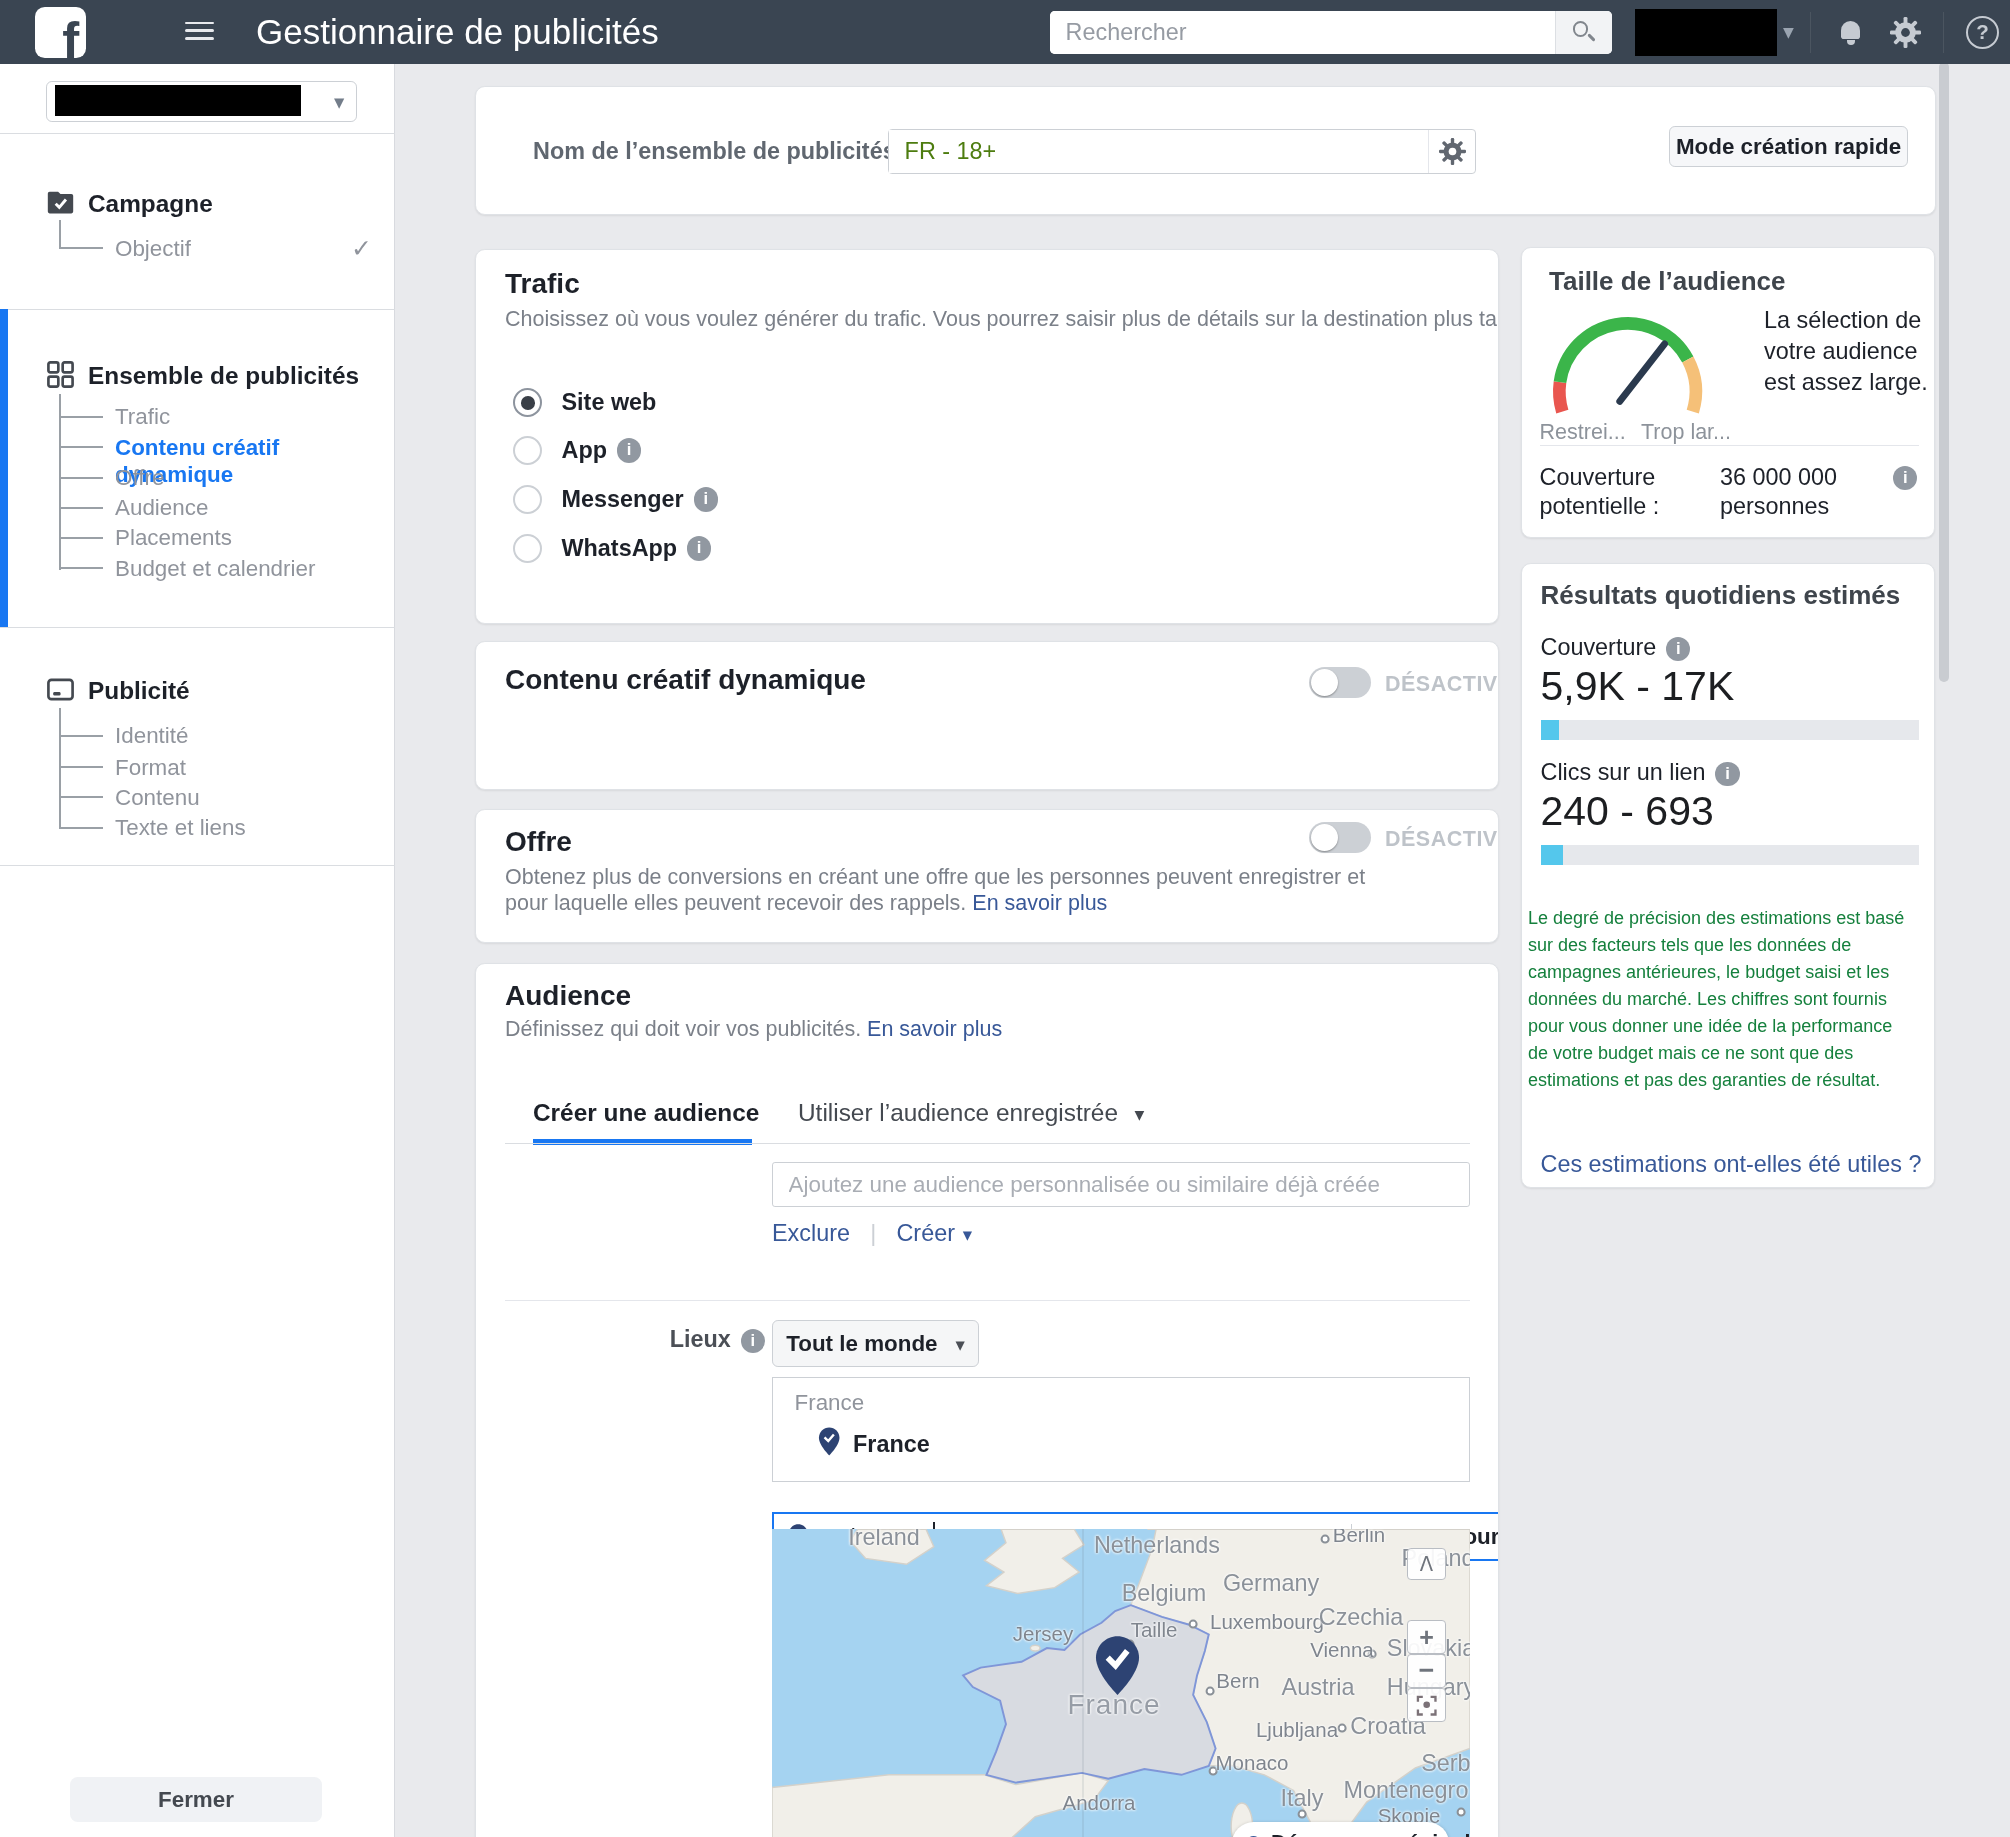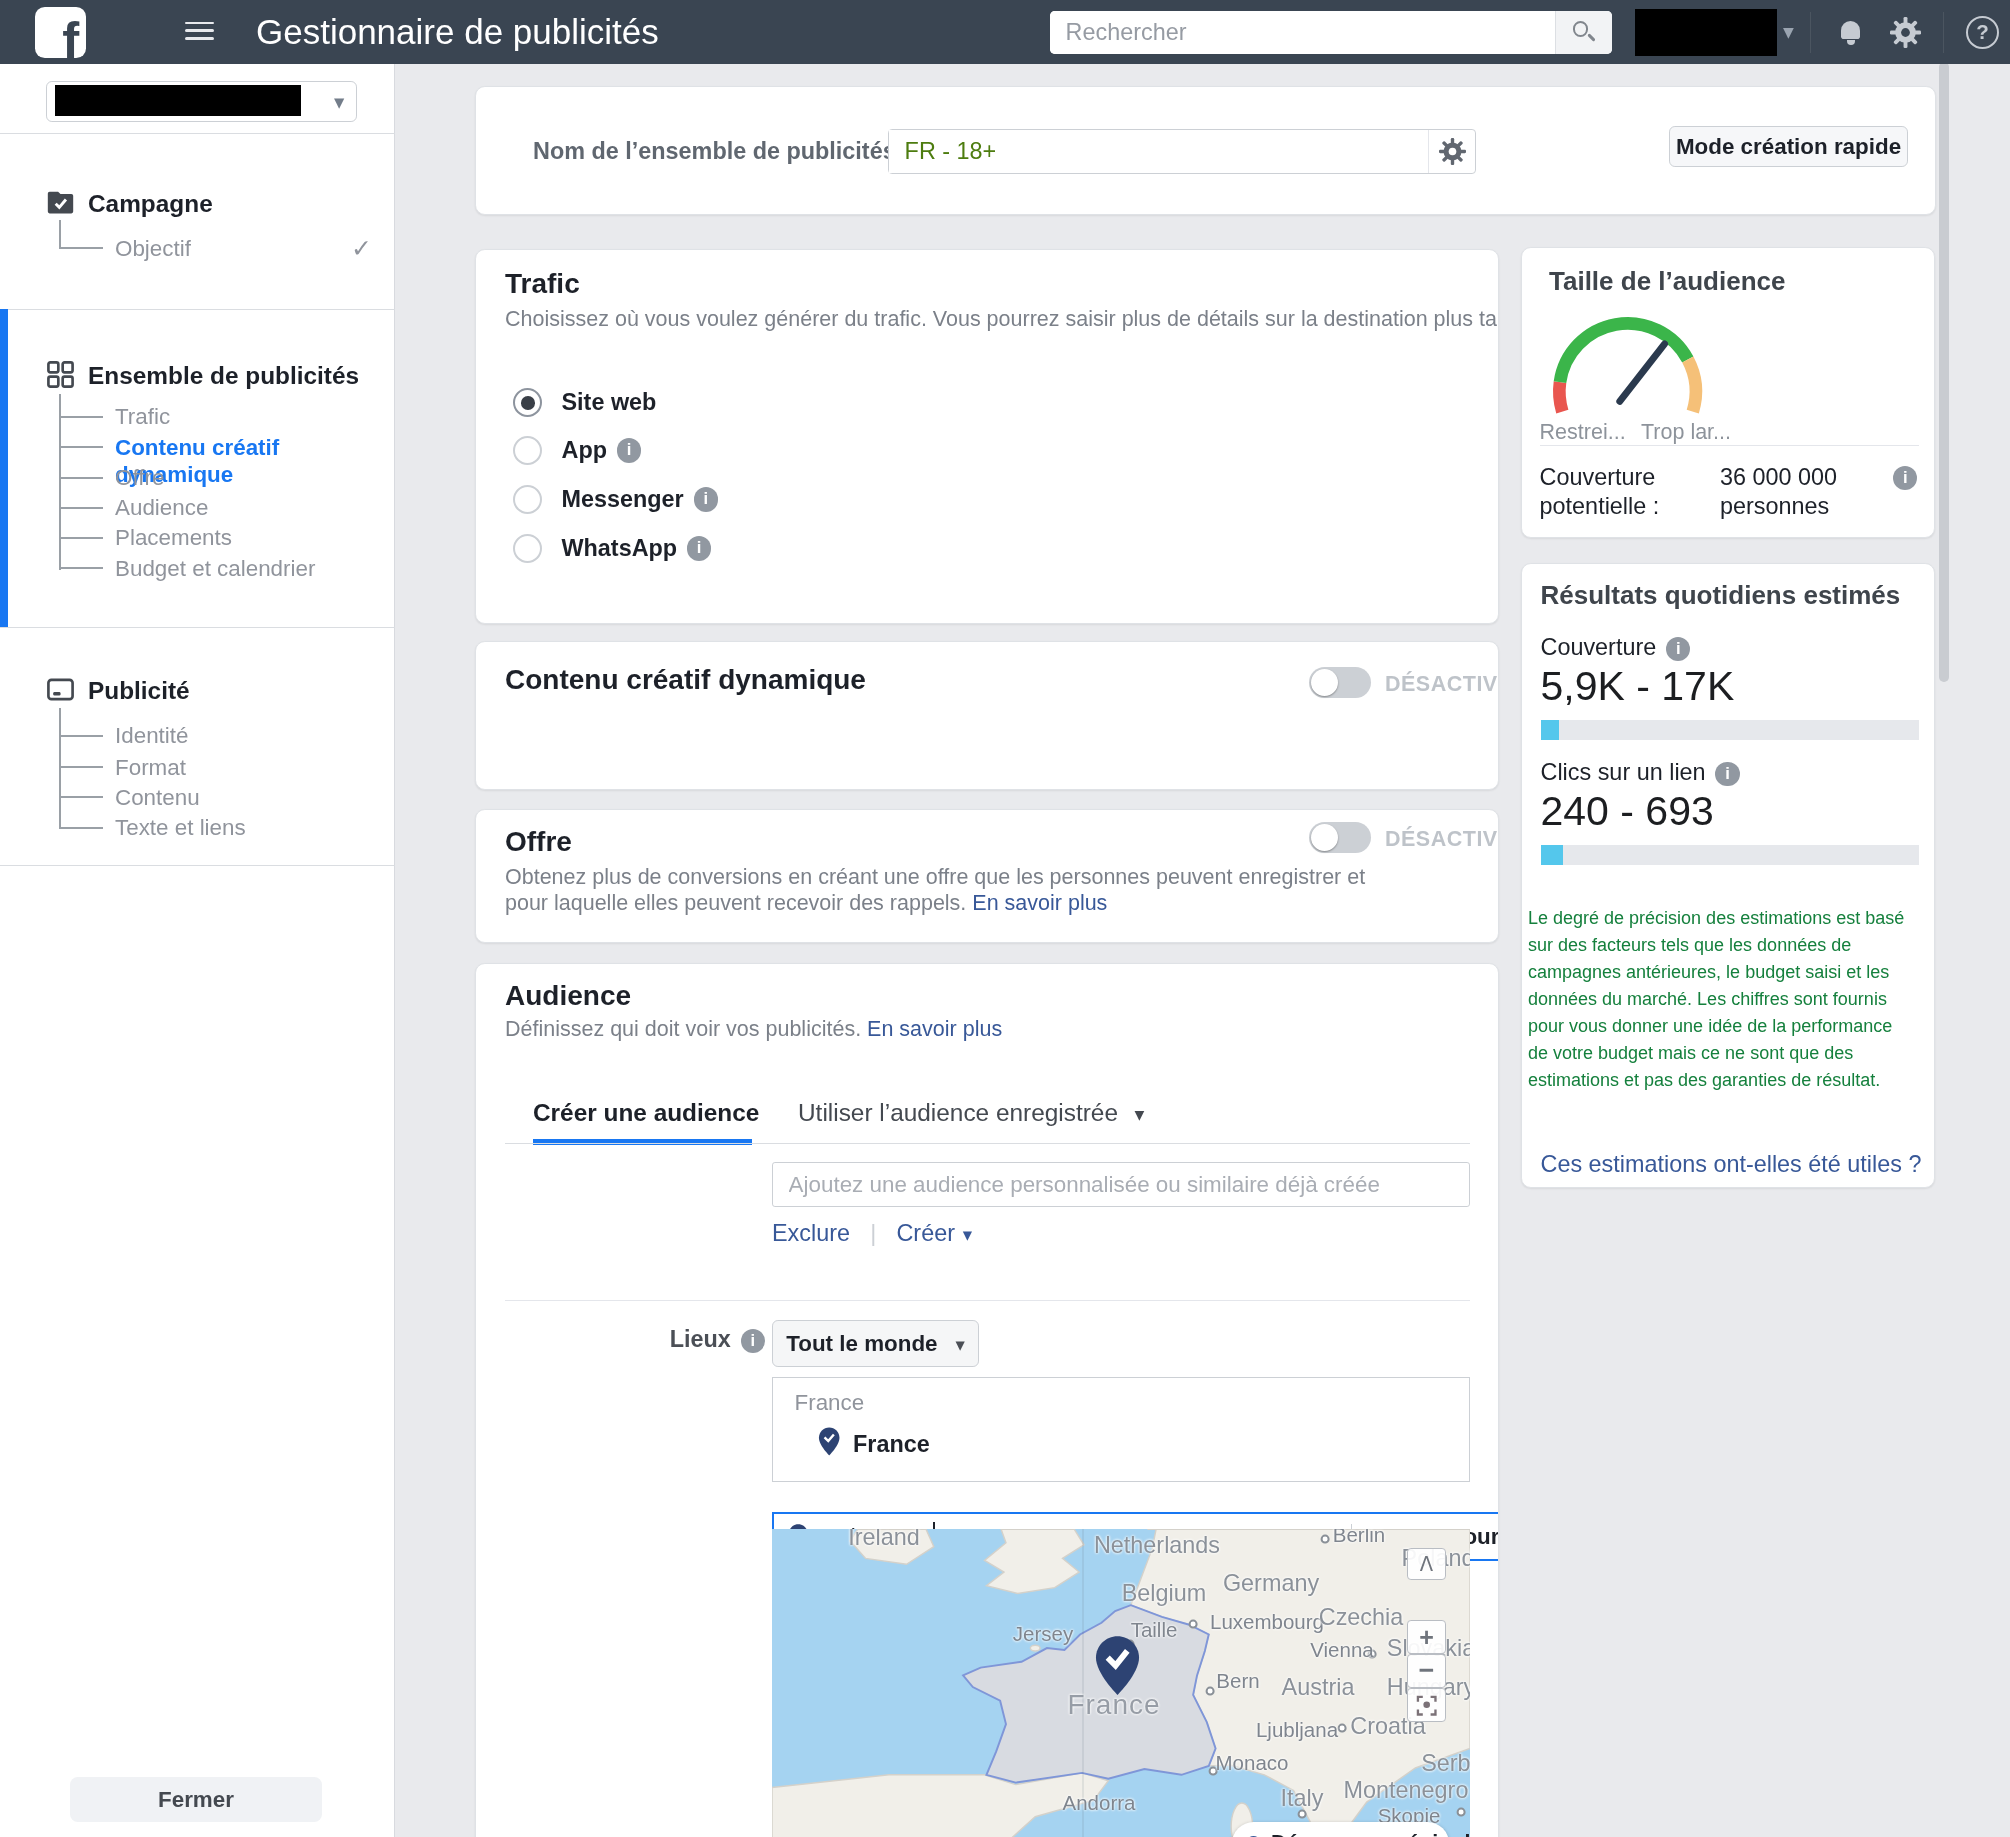--- a/index.html
+++ b/index.html
@@ -418,20 +418,21 @@
   <div class="card" style="left:1521px;top:247px;width:414px;height:291px;">
     <div class="rr-title" style="left:27px;top:17.6px;">Taille de l’audience</div>
     <svg class="abs" style="left:9.8px;top:49px;" width="234" height="122" viewBox="0 0 240 125">
       <path d="M31.1,117.4 A70,70 0 0 1 28.7,87.3" fill="none" stroke="#e9564f" stroke-width="13"></path>
       <path d="M28.7,87.3 A70,70 0 0 1 159.8,64.1" fill="none" stroke="#3bb54a" stroke-width="13"></path>
       <path d="M159.8,64.1 A70,70 0 0 1 164.9,117.4" fill="none" stroke="#f5c078" stroke-width="13"></path>
       <line x1="90" y1="107" x2="136" y2="48" stroke="#2b3a4e" stroke-width="7" stroke-linecap="round"></line>
     </svg>
     <div class="gauge-lbl" style="left:17.6px;top:172px;">Restrei...</div>
     <div class="gauge-lbl" style="left:119px;top:172px;">Trop lar...</div>
+    <div class="abs rr-text" style="left:242px;top:57px;width:164px;">La sélection de votre audience est assez large.</div>
     <div class="hdiv" style="left:17.6px;top:197px;width:379px;"></div>
     <div class="abs rr-text" style="left:17.6px;top:215px;width:171px;line-height:29px;">Couverture potentielle :</div>
     <div class="abs rr-text" style="left:198px;top:215px;width:166px;line-height:29px;">36 000 000 personnes</div>
     <span class="i" style="position:absolute;left:371px;top:218px;margin:0;"></span>
   </div>
 
   <div class="card" style="left:1521px;top:563px;width:414px;height:625px;">
     <div class="rr-title" style="left:18.5px;top:15.6px;">Résultats quotidiens estimés</div>
 
     <div class="abs" style="left:18.5px;top:70px;font-size:23.4px;color:#1d2129;">

